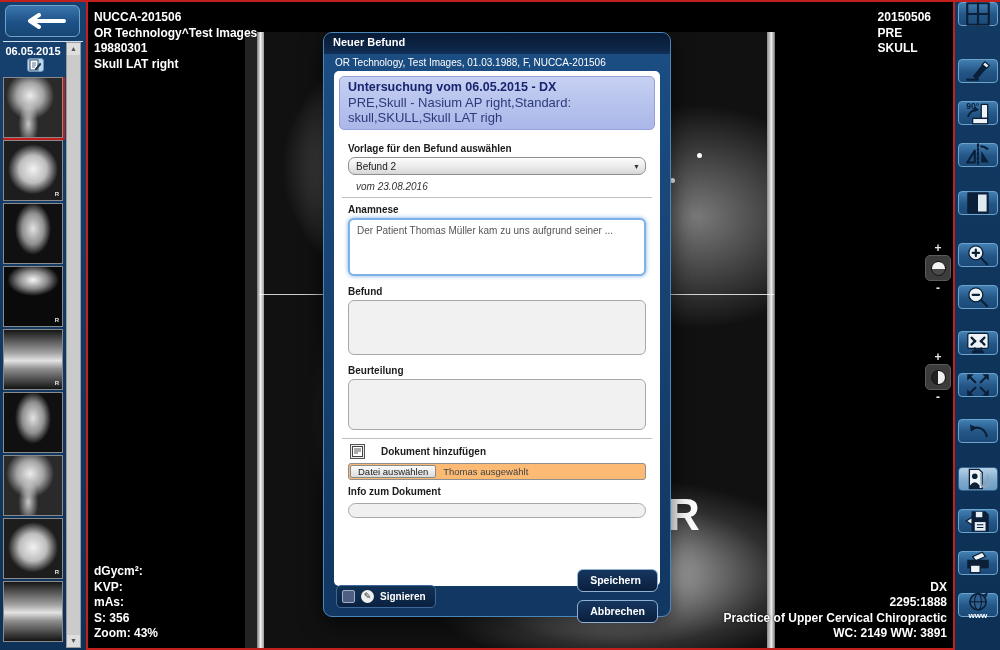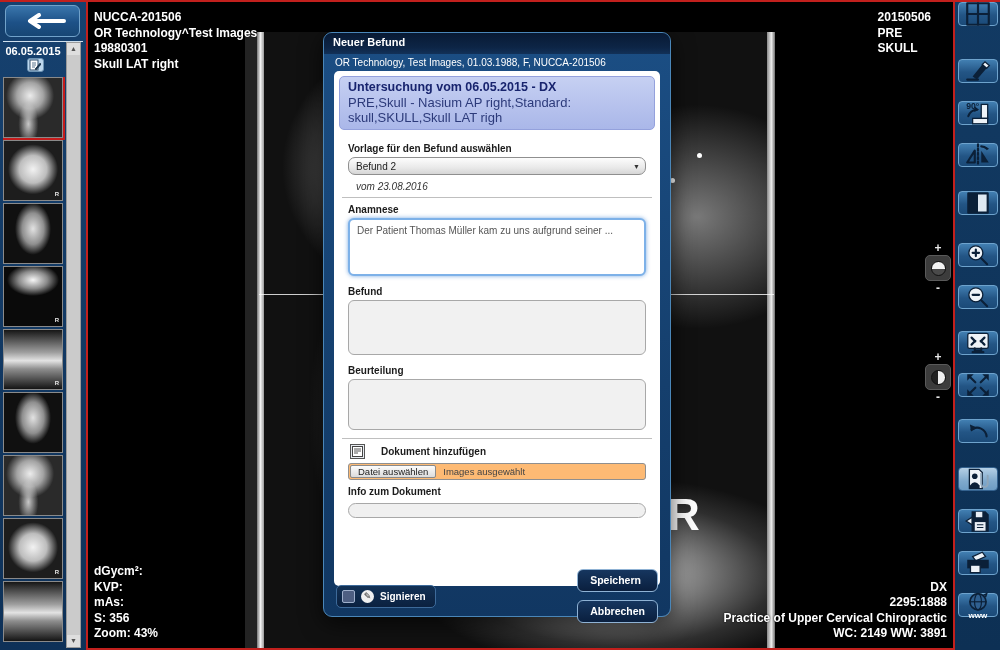--- a/index.html
+++ b/index.html
@@ -277,21 +277,21 @@
           <span class="doc-icon">
             <svg width="11" height="11" viewBox="0 0 11 11">
               <rect x="0.5" y="0.5" width="10" height="10" fill="#ffffff" stroke="#444" stroke-width="1"></rect>
               <path d="M2 3h7 M2 5h7 M2 7h4" stroke="#444" stroke-width="0.9"></path>
             </svg>
           </span>
           <span class="fld-label" style="margin:0;">Dokument hinzufügen</span>
         </div>
         <div class="file-ctrl">
           <span class="file-btn">Datei auswählen</span>
-          <span class="file-status">Images ausgewählt</span>
+          <span class="file-status">Thomas ausgewählt</span>
         </div>
         <div class="fld-label">Info zum Dokument</div>
         <input class="info-input" type="text" style="">
       </div>
     </div>
     <div class="dlg-footer">
       <div class="sign-pill">
         <span class="sign-checkbox"></span>
         <span class="pen-badge">✎</span>
         <span class="sign-label">Signieren</span>

